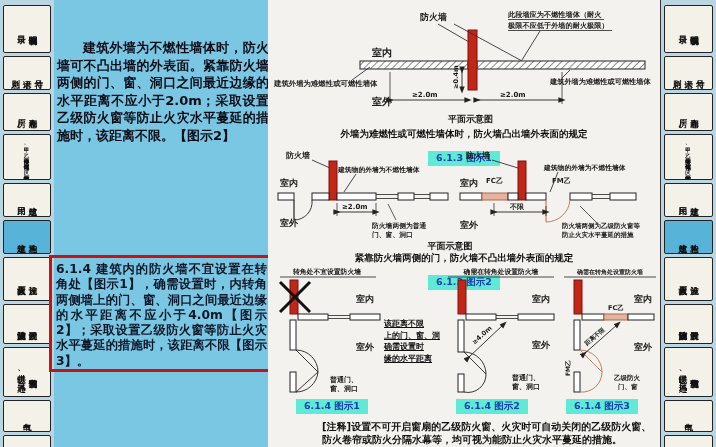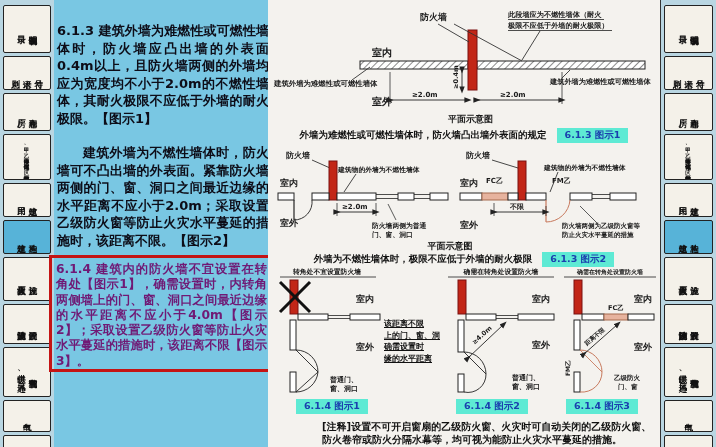--- a/index.html
+++ b/index.html
@@ -14,28 +14,28 @@
        justify-content:center;align-items:center;gap:2px;padding:1px 0;flex:none;
        overflow:hidden;cursor:pointer;}
   .tab.sel{background:#57b3d8;}
   .vt{writing-mode:vertical-lr;text-orientation:upright;font-size:8.5px;line-height:9.5px;color:#111;}
   .tab.small .vt{font-size:5.5px;line-height:6px;}
   
   .textcol{position:absolute;left:57px;top:22px;width:212px;color:#0d0d18;font-size:13px;
            line-height:17.5px;text-align:justify;}
   .p2{text-indent:2em;margin-top:17px;}
   .redbox{position:absolute;left:49px;top:255px;width:224px;height:117px;border:3px solid #c41414;
-          box-sizing:border-box;padding:4px 3px 0 4px;color:#701a75;font-size:12.3px;
+          box-sizing:border-box;padding:4px 3px 0 4px;color:#0f172a;font-size:12.3px;
           line-height:15.3px;text-align:justify;}
   
   .panel{position:absolute;left:268px;top:0;width:392px;height:447px;background:#f4f2ee;}
   .abs{position:absolute;}
   svg text{font-family:"DejaVu Sans",sans-serif;font-weight:bold;fill:#1a1a1a;}
   .cap{position:absolute;left:270px;width:388px;display:flex;align-items:center;
-       justify-content:center;gap:10px;font-size:9.5px;color:#111;}
+       justify-content:center;gap:10px;font-size:9.5px;color:#111;flex-direction:column;}
   .chip{background:#5eead4;color:#1a3fae;padding:1px 8px;font-size:9.5px;white-space:nowrap;}
   .chip.abs{position:absolute;top:399px;}
   .plan2{position:absolute;left:402px;top:240px;width:96px;text-align:center;font-size:9px;color:#111;}
   .midnote{position:absolute;left:384px;top:318px;width:60px;font-size:8px;line-height:11.5px;color:#111;}
   .midnote div{text-decoration:underline;}
   .fnote{position:absolute;left:322px;top:420px;width:332px;font-size:10px;line-height:13px;color:#111;}
 </style>
 </head>
 <body>
 
@@ -129,21 +129,20 @@
         <span class="vt">电气</span>
       </div>
     <div class="tab" style="height:34px">
         <span class="vt">木结构</span>
         <span class="vt">建筑</span>
       </div>
 
   </div>
 
   <div class="textcol">
-    <div>6.1.3  建筑外墙为难燃性或可燃性墙体时，防火墙应凸出墙的外表面0.4m以上，且防火墙两侧的外墙均应为宽度均不小于2.0m的不燃性墙体，其耐火极限不应低于外墙的耐火极限。【图示1】</div>
     <div class="p2">建筑外墙为不燃性墙体时，防火墙可不凸出墙的外表面。紧靠防火墙两侧的门、窗、洞口之间最近边缘的水平距离不应小于2.0m；采取设置乙级防火窗等防止火灾水平蔓延的措施时，该距离不限。【图示2】</div>
   </div>
   <div class="redbox">
     <div>6.1.4  建筑内的防火墙不宜设置在转角处【图示1】，确需设置时，内转角两侧墙上的门、窗、洞口之间最近边缘的水平距离不应小于4.0m【图示2】；采取设置乙级防火窗等防止火灾水平蔓延的措施时，该距离不限【图示3】。</div>
   </div>
 
   <div class="panel"></div>
 
   <svg class="abs" style="left:272px;top:4px" width="386" height="122">
     <defs>
@@ -238,21 +237,21 @@
     <line x1="36" y1="55" x2="36" y2="68" stroke="#333" stroke-width="0.8"></line>
     <line x1="88" y1="58" x2="88" y2="68" stroke="#333" stroke-width="0.8"></line>
     <line x1="36" y1="64" x2="88" y2="64" stroke="#222" stroke-width="0.9" marker-start="url(#ar)" marker-end="url(#ar)"></line>
     <text x="52" y="61" font-size="7">不限</text>
     <text x="104" y="80" font-size="6.5">防火墙两侧为乙级防火窗等</text>
     <text x="104" y="89" font-size="6.5">防止火灾水平蔓延的措施</text>
     <line x1="140" y1="76" x2="122" y2="58" stroke="#333" stroke-width="0.8"></line>
   </svg>
   <div class="plan2">平面示意图</div>
   <div class="cap" style="top:252px">
-    <span>外墙为不燃性墙体时，极限不应低于外墙的耐火极限</span>
+    <span>紧靠防火墙两侧的门，防火墙不凸出墙外表面的规定</span>
     <span class="chip">6.1.3 图示2</span>
   </div>
 
   <svg class="abs" style="left:272px;top:266px" width="110" height="130">
     <text x="55" y="8" font-size="6.8" text-anchor="middle">转角处不宜设置防火墙</text>
     <line x1="8" y1="11" x2="104" y2="11" stroke="#222" stroke-width="0.8"></line>
     <rect x="18" y="14" width="8" height="34" fill="#c22617" stroke="#7a1010"></rect>
     <line x1="8" y1="16" x2="38" y2="46" stroke="#111" stroke-width="3"></line>
     <line x1="38" y1="16" x2="8" y2="46" stroke="#111" stroke-width="3"></line>
     <rect x="26" y="48" width="30" height="6" fill="#fff" stroke="#222" stroke-width="1"></rect>

